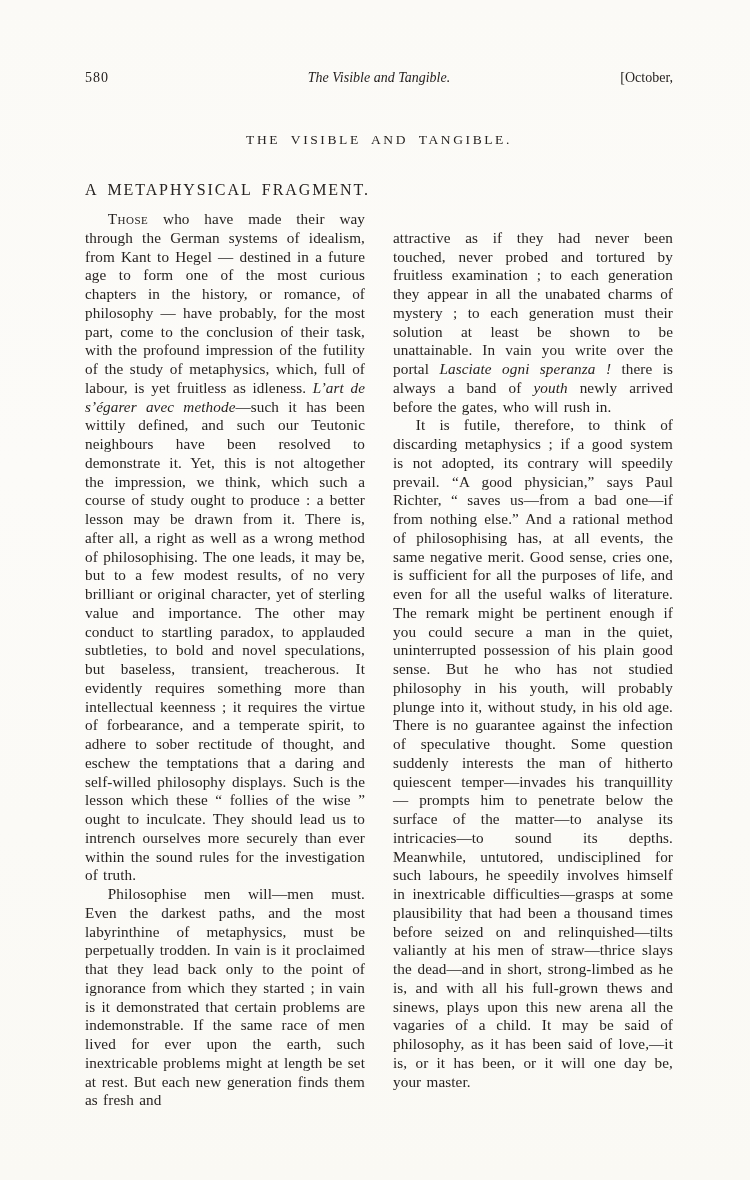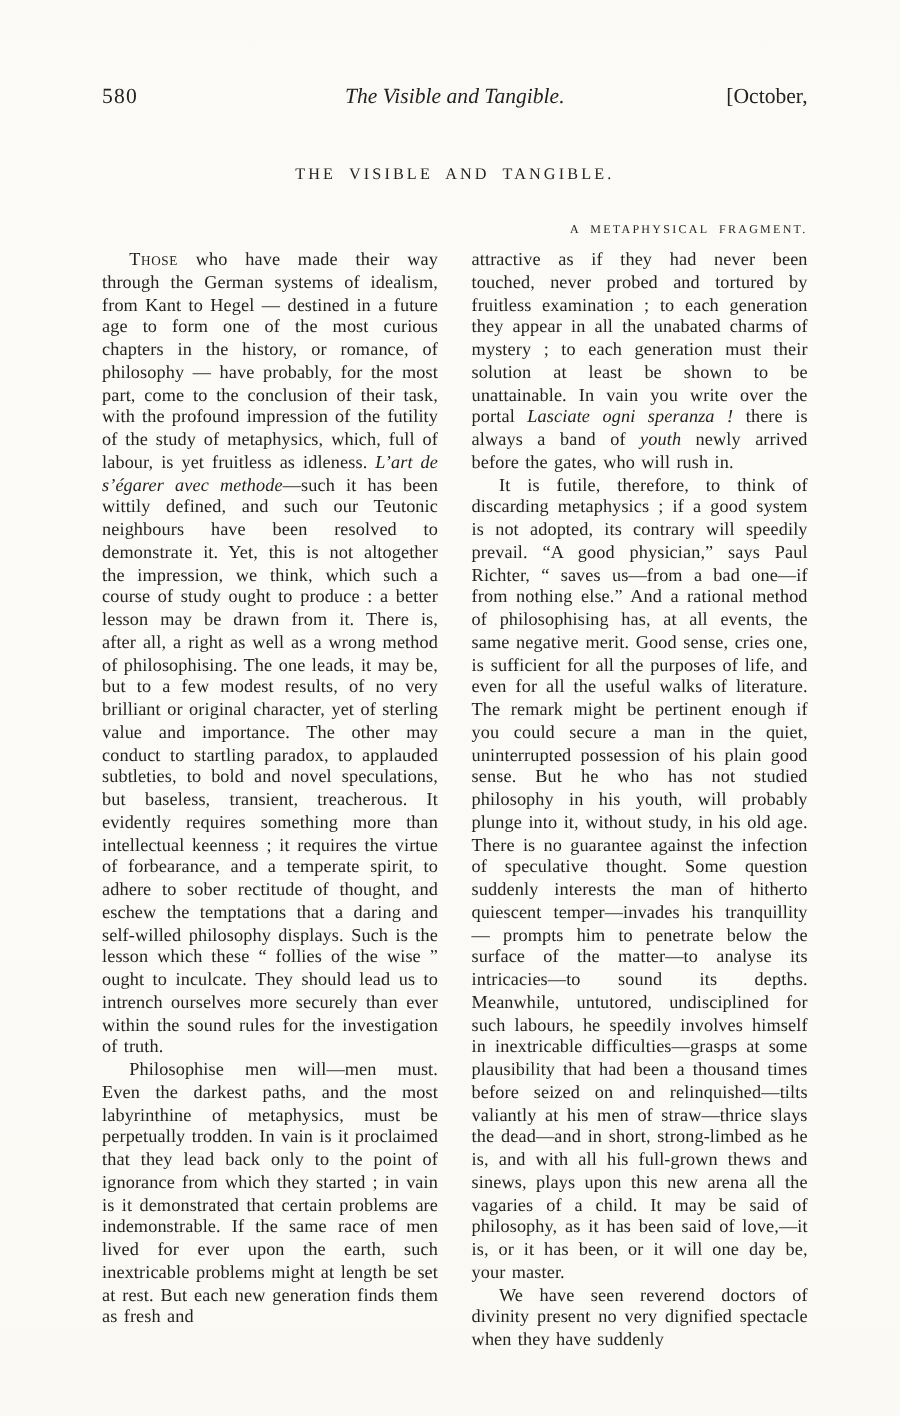--- a/index.html
+++ b/index.html
@@ -13,47 +13,48 @@
     width: 750px; height: 1180px;
     box-sizing: border-box;
     padding: 70px 77px 0 85px;
     background: linear-gradient(180deg, #fbfaf6 0%, #fcfbf8 40%, #faf9f4 100%);
     color: #262220;
     font-family: "Liberation Serif", "DejaVu Serif", serif;
   }
   .running-head {
     display: flex;
     align-items: baseline;
-    font-size: 18px;
+    font-size: 14px;
   }
   .pageno  { width: 70px; letter-spacing: 1px; }
   .running-title { flex: 1; text-align: center; font-style: italic; }
   .issue   { width: 70px; text-align: right; }
 
   .title {
     margin: 46px 0 0 0;
     text-align: center;
     font-size: 13.5px;
     font-weight: normal;
     letter-spacing: 2.6px;
     word-spacing: 5px;
   }
   .subtitle {
     margin: 33px 0 0 0;
-    text-align: right;
-    font-size: 10px;
+    text-align: left;
+    font-size: 16px;
     font-weight: normal;
     letter-spacing: 1.9px;
     word-spacing: 4px;
   }
 
   .columns {
     display: flex;
     gap: 28px;
     margin-top: 11px;
+    align-items: center;
   }
   .col { width: 287.5px; }
 
   .para {
     margin: 0;
     text-align: justify;
     font-size: 15.2px;
     line-height: 18.75px;
     text-indent: 1.5em;
     word-spacing: 0.09em;
@@ -81,17 +82,16 @@
   <h2 class="subtitle">A METAPHYSICAL FRAGMENT.</h2>
 
   <div class="columns">
     <div class="col">
       <p class="para"><span class="sc">Those</span><span> who have made their way through the German systems of idealism, from Kant to Hegel — destined in a future age to form one of the most curious chapters in the history, or romance, of philosophy — have probably, for the most part, come to the conclusion of their task, with the profound impression of the futility of the study of metaphysics, which, full of labour, is yet fruitless as idleness. </span><span class="it">L’art de s’égarer avec methode</span><span>—such it has been wittily defined, and such our Teutonic neighbours have been resolved to demonstrate it.  Yet, this is not altogether the impression, we think, which such a course of study ought to produce : a better lesson may be drawn from it. There is, after all, a right as well as a wrong method of philosophising.  The one leads, it may be, but to a few modest results, of no very brilliant or original character, yet of sterling value and importance.  The other may conduct to startling paradox, to applauded subtleties, to bold and novel speculations, but baseless, transient, treacherous.  It evidently requires something more than intellectual keenness ; it requires the virtue of forbearance, and a temperate spirit, to adhere to sober rectitude of thought, and eschew the temptations that a daring and self-willed philosophy displays.  Such is the lesson which these “ follies of the wise ” ought to inculcate.  They should lead us to intrench ourselves more securely than ever within the sound rules for the investigation of truth.</span></p>
       <p class="para"><span>Philosophise men will—men must. Even the darkest paths, and the most labyrinthine of metaphysics, must be perpetually trodden.  In vain is it proclaimed that they lead back only to the point of ignorance from which they started ; in vain is it demonstrated that certain problems are indemonstrable.  If the same race of men lived for ever upon the earth, such inextricable problems might at length be set at rest.  But each new generation finds them as fresh and</span></p>
     </div>
     <div class="col">
       <p class="para cont"><span>attractive as if they had never been touched, never probed and tortured by fruitless examination ; to each generation they appear in all the unabated charms of mystery ; to each generation must their solution at least be shown to be unattainable. In vain you write over the portal </span><span class="it">Lasciate ogni speranza !</span><span> there is always a band of </span><span class="it">youth</span><span> newly arrived before the gates, who will rush in.</span></p>
       <p class="para"><span>It is futile, therefore, to think of discarding metaphysics ; if a good system is not adopted, its contrary will speedily prevail.  “A good physician,” says Paul Richter, “ saves us—from a bad one—if from nothing else.”  And a rational method of philosophising has, at all events, the same negative merit.  Good sense, cries one, is sufficient for all the purposes of life, and even for all the useful walks of literature.  The remark might be pertinent enough if you could secure a man in the quiet, uninterrupted possession of his plain good sense.  But he who has not studied philosophy in his youth, will probably plunge into it, without study, in his old age.  There is no guarantee against the infection of speculative thought.  Some question suddenly interests the man of hitherto quiescent temper—invades his tranquillity — prompts him to penetrate below the surface of the matter—to analyse its intricacies—to sound its depths.  Meanwhile, untutored, undisciplined for such labours, he speedily involves himself in inextricable difficulties—grasps at some plausibility that had been a thousand times before seized on and relinquished—tilts valiantly at his men of straw—thrice slays the dead—and in short, strong-limbed as he is, and with all his full-grown thews and sinews, plays upon this new arena all the vagaries of a child.  It may be said of philosophy, as it has been said of love,—it is, or it has been, or it will one day be, your master.</span></p>
-      <p class="para"><span>We have seen reverend doctors of divinity present no very dignified spectacle when they have suddenly</span></p>
     </div>
   </div>
 
 </div>
 
 </body></html>

